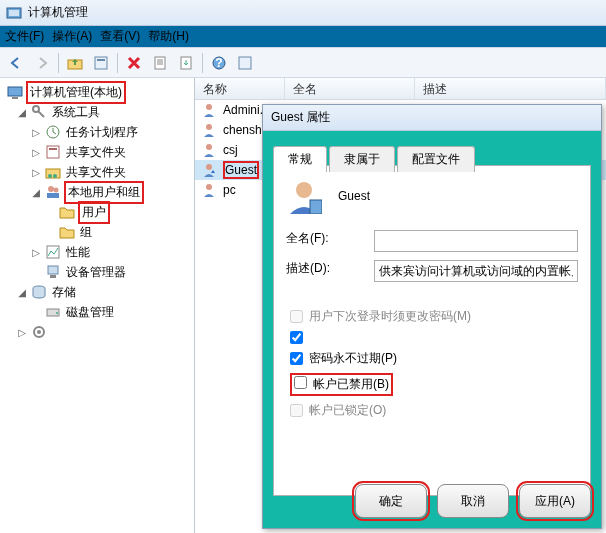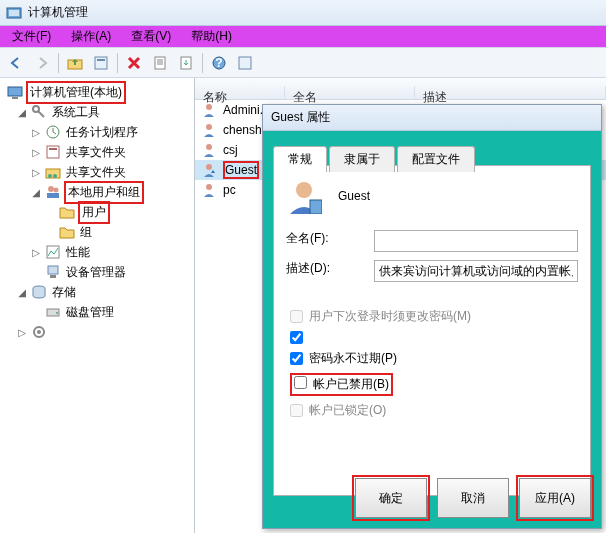--- a/index.html
+++ b/index.html
@@ -2,62 +2,62 @@
 <html><head>
 <meta charset="utf-8">
 <style>
 * { box-sizing: border-box; margin: 0; padding: 0; font-family: "Microsoft YaHei", SimSun, sans-serif; font-size: 12px; }
 body { background: #fff; width: 606px; height: 533px; overflow: hidden; position: relative; }
 
 .titlebar { background: linear-gradient(#eef4fb, #dce9f7); height: 26px; display: flex; align-items: center; padding: 0 6px; border-bottom: 1px solid #b8c8dc; }
 .titlebar .icon { width: 16px; height: 16px; margin-right: 6px; }
 .titlebar .title { color: #000; }
 
-.menubar { background: #d946ef; height: 22px; display: flex; align-items: center; padding: 0 8px; border-bottom: 1px solid #d0d9e5; gap: 12px; }
+.menubar { background: #0369a1; height: 22px; display: flex; align-items: center; padding: 0 1px; border-bottom: 1px solid #d0d9e5; gap: 0; }
 .menubar span { padding: 2px 4px; }
 
 .toolbar { background: #f2f6fb; height: 30px; display: flex; align-items: center; padding: 0 4px; border-bottom: 1px solid #d0d9e5; gap: 2px; }
 .tbtn { width: 24px; height: 24px; display: flex; align-items: center; justify-content: center; border: 1px solid transparent; border-radius: 2px; }
 .sep { width: 1px; height: 20px; background: #c0c8d0; margin: 0 2px; }
 
 .main { display: flex; height: calc(533px - 26px - 22px - 30px); }
 .tree { width: 195px; border-right: 1px solid #c0c8d0; padding: 4px 2px; background: #fff; overflow: auto; }
 .tree-node { display: flex; align-items: center; height: 20px; padding-left: 2px; white-space: nowrap; }
 .tree-node .tw { width: 12px; text-align: center; color: #666; font-size: 10px; }
 .tree-node .ic { width: 16px; height: 16px; margin: 0 3px; display: flex; align-items: center; justify-content: center; }
 .tree-node .lbl { padding: 1px 2px; }
 .hl-red { border: 2px solid #e02020; }
 .ind1 { padding-left: 14px; }
 .ind2 { padding-left: 28px; }
 .ind3 { padding-left: 42px; }
 
 .list { flex: 1; background: #fff; position: relative; }
 .list-head { display: flex; height: 22px; border-bottom: 1px solid #d0d9e5; background: linear-gradient(#fafcfe,#e8eef6); }
-.list-head div { padding: 3px 8px; border-right: 1px solid #d8e0ea; color: #333; margin-top: 8px; }
+.list-head div { padding: 3px 8px; border-right: 1px solid #d8e0ea; color: #333; }
 .list-row { display: flex; align-items: center; height: 20px; padding-left: 6px; gap: 6px; }
 .list-row.sel { background: #cde6f7; }
 .list-row .ic { width: 16px; height: 16px; }
 
 .dialog { position: absolute; left: 262px; top: 104px; width: 340px; height: 425px; background: #14b8a6; border: 1px solid #8a9cb2; box-shadow: 2px 2px 6px rgba(0,0,0,.3); }
 .dlg-title { background: linear-gradient(#eaf2fb,#d6e4f4); height: 26px; display: flex; align-items: center; padding: 0 8px; border-bottom: 1px solid #b8c8dc; }
 .dlg-body { padding: 8px 10px 0 10px; }
 .tabs { display: flex; border-bottom: 1px solid #b0b0b0; }
 .tab { padding: 4px 14px; border: 1px solid #b0b0b0; border-bottom: none; background: #f0f0f0; margin-right: 2px; border-radius: 3px 3px 0 0; position: relative; top: 7px; }
 .tab.active { background: #fff; }
 .tab-content { background: #fff; border: 1px solid #b0b0b0; border-top: none; padding: 12px; height: 330px; }
 .user-head { display: flex; align-items: center; gap: 16px; margin-bottom: 16px; }
 .user-head .avatar { width: 36px; height: 36px; }
 .field-row { display: flex; align-items: flex-start; margin: 8px 0; gap: 8px; }
 .field-row label { width: 80px; }
 .field-row input[type=text] { flex: 1; height: 22px; border: 1px solid #abadb3; padding: 0 4px; background: #fff; }
 .chk-row { display: flex; align-items: center; margin: 6px 0 6px 4px; gap: 6px; }
 .chk-row input { width: 13px; height: 13px; }
 .chk-hl { border: 2px solid #e02020; display: inline-flex; padding: 1px 2px; }
 .dlg-btns { position: absolute; bottom: 10px; right: 10px; display: flex; gap: 10px; }
-.dlg-btns button { width: 72px; height: 40px; border: 1px solid #8a8a8a; background: linear-gradient(#fafafa,#e0e0e0); border-radius: 0; }
+.dlg-btns button { width: 72px; height: 34px; border: 1px solid #8a8a8a; background: linear-gradient(#fafafa,#e0e0e0); border-radius: 8px; }
 .btn-hl { outline: 2px solid #e02020; outline-offset: 1px; }
 
 svg { display: block; }
 </style>
 </head>
 <body>
 
 <div class="titlebar">
   <span class="icon">
     <svg width="16" height="16">

